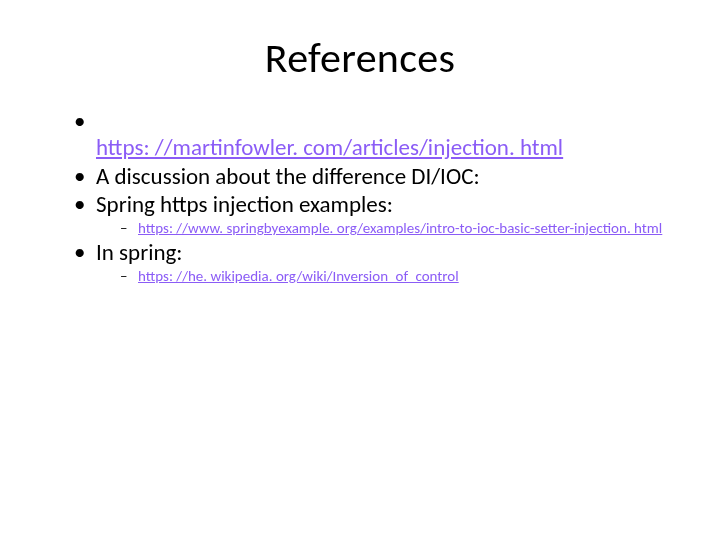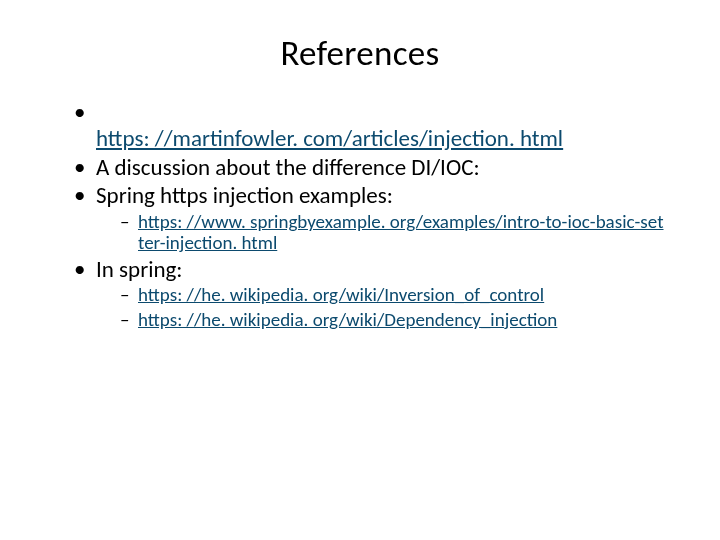--- a/index.html
+++ b/index.html
@@ -7,21 +7,21 @@
       width: 720px;
       height: 540px;
       font-family: Calibri, "Segoe UI", Arial, sans-serif;
       background: #fff;
       padding: 32px 54px 0 54px;
       color: #000;
       overflow: hidden;
     }
     .title {
       text-align: center;
-      font-size: 35px;
+      font-size: 42px;
       font-weight: 400;
       margin-bottom: 26px;
       letter-spacing: 0.3px;
     }
     ul.main {
       list-style: none;
       padding-left: 18px;
     }
     ul.main > li {
       position: relative;
@@ -37,33 +37,33 @@
       top: 0;
     }
     ul.sub {
       list-style: none;
       padding-left: 22px;
       margin-top: 2px;
     }
     ul.sub > li {
       position: relative;
       padding-left: 20px;
-      font-size: 19px;
+      font-size: 15px;
       line-height: 1.12;
       margin-bottom: 3px;
     }
     ul.sub > li::before {
       content: "–";
       position: absolute;
       left: 2px;
       top: 0;
     }
     .link {
       text-decoration: underline;
-      color: #0c4a6e;
+      color: #8b5cf6;
       cursor: pointer;
       word-break: break-all;
     }
   </style>
 </head>
 <body>
 
 <h1 class="title">References</h1>
 
 <ul class="main">
@@ -81,18 +81,15 @@
         <span class="link">https: //www. springbyexample. org/examples/intro-to-ioc-basic-setter-injection. html</span>
       </li>
     </ul>
   </li>
   <li>
     <span>In spring:</span>
     <ul class="sub">
       <li>
         <span class="link">https: //he. wikipedia. org/wiki/Inversion_of_control</span>
       </li>
-      <li>
-        <span class="link">https: //he. wikipedia. org/wiki/Dependency_injection</span>
-      </li>
     </ul>
   </li>
 </ul>
 
 </body></html>

